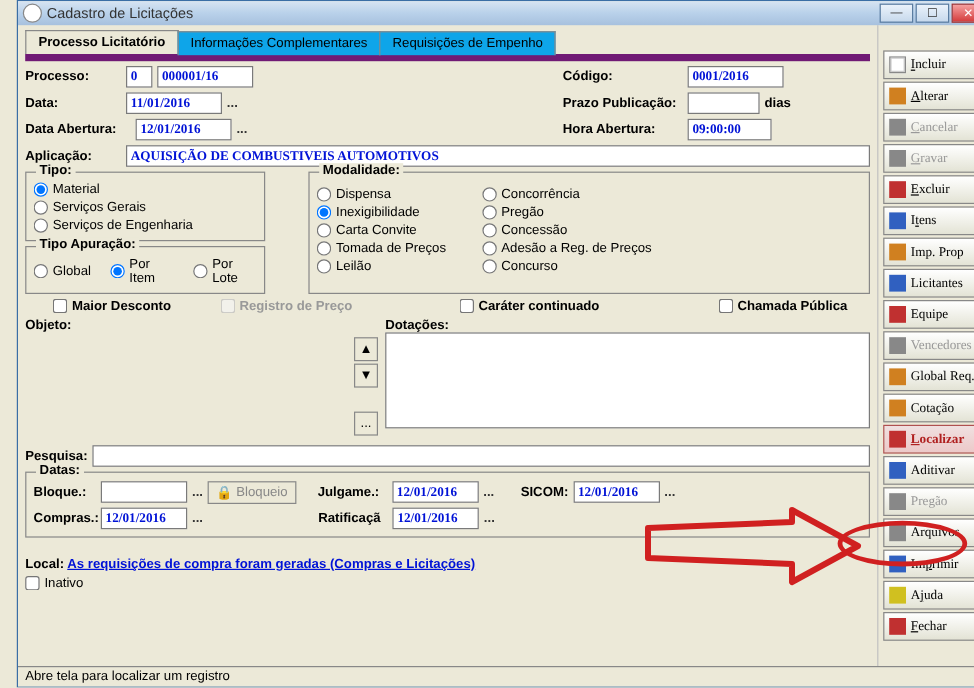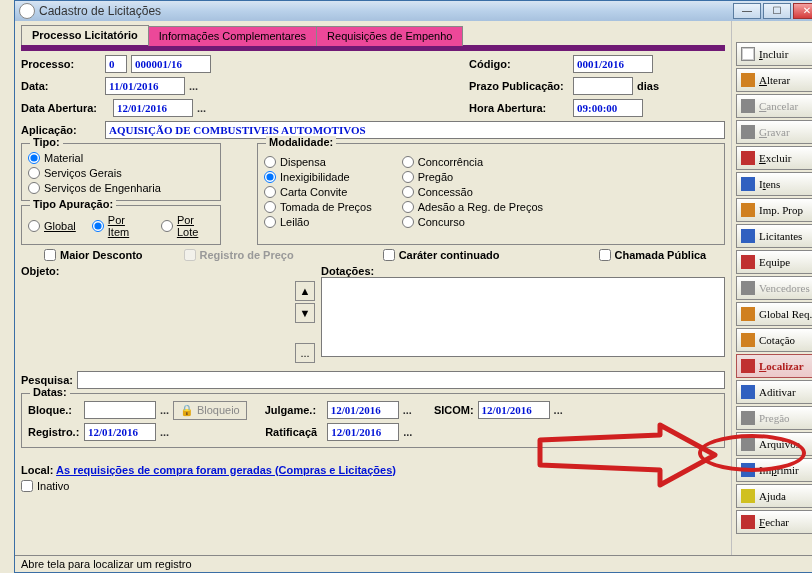--- a/index.html
+++ b/index.html
@@ -11,37 +11,37 @@
 .title-btns { margin-left: auto; display: flex; gap: 2px; }
 .title-btns .tb { width: 28px; height: 16px; border: 1px solid #5a7ca0; background: linear-gradient(#eaf2fb, #c7d9ec); display: flex; align-items: center; justify-content: center; font-size: 10px; }
 .title-btns .close { background: linear-gradient(#f5a0a0, #d43c3c); color: #fff; border-color: #a03030; }
 
 .body { flex: 1; display: flex; background: #ece9d8; }
 .main { flex: 1; padding: 4px 6px; display: flex; flex-direction: column; }
 .side { width: 94px; background: #ece9d8; padding: 21px 4px; display: flex; flex-direction: column; gap: 2px; border-left: 1px solid #c0c0c0; }
 
 .tabbar { display: flex; border-bottom: 6px solid #701a75; }
 .tab { padding: 3px 10px 4px 10px; border: 1px solid #888; border-bottom: none; background: #ece9d8; margin-right: -1px; font-weight: bold; cursor: pointer; }
-.tab.inactive { font-weight: normal; background: #ec4899; position: relative; top: 1px; }
+.tab.inactive { font-weight: normal; background: #0ea5e9; position: relative; top: 1px; }
 
 .formrow { display: flex; align-items: center; margin-top: 4px; gap: 4px; }
 .formrow label { font-weight: bold; padding-left: 23px; }
 .col1 { width: 80px; font-weight: bold; }
 .col2 { width: 360px; display: flex; align-items: center; gap: 4px; }
 .col3 { width: 100px; font-weight: bold; }
 .col4 { display: flex; align-items: center; gap: 4px; flex: 1; }
 input.fld { border: 1px solid #7a7a7a; color: #0012d6; font-family: Tahoma; font-size: 11px; font-weight: bold; padding: 1px 3px; height: 18px; background: #fff; }
 .ell { font-weight: bold; color: #333; cursor: pointer; }
 .check { display: flex; align-items: center; gap: 4px; }
 .check input { width: 12px; height: 12px; }
 
 .fs { border: 1px solid #888; background: #ece9d8; margin-top: 4px; padding: 4px 6px 6px 6px; position: relative; }
 .fs .legend { position: absolute; top: -8px; left: 8px; background: #ece9d8; padding: 0 3px; font-weight: bold; text-align: center; }
 .radios { display: flex; flex-direction: column; gap: 3px; margin-top: 4px; }
-.radios.h { flex-direction: row; gap: 16px; text-decoration: underline; }
+.radios.h { flex-direction: row; gap: 16px; }
 .radio { display: flex; align-items: center; gap: 4px; }
 .radio input { width: 12px; height: 12px; }
 
 .topfs { display: flex; gap: 6px; }
 .topfs .fs.small { width: 200px; }
 .topfs .fs.mod { flex: 1; }
 .modcols { display: flex; gap: 30px; margin-top: 4px; }
 
 .objrow { display: flex; gap: 4px; margin-top: 4px; }
 .objbox { flex: 0 0 270px; }
@@ -286,21 +286,21 @@
           <span class="ell">...</span>
           <span class="lockbtn">🔒 <span>Bloqueio</span></span>
           <span class="lbl2">Julgame.:</span>
           <input class="fld" style="width: 72px;" value="12/01/2016">
           <span class="ell">...</span>
           <span class="lbl3">SICOM:</span>
           <input class="fld" style="width: 72px;" value="12/01/2016">
           <span class="ell">...</span>
         </div>
         <div class="datasrow">
-          <span class="lbl">Registro.:</span>
+          <span class="lbl">Compras.:</span>
           <input class="fld" style="width: 72px;" value="12/01/2016">
           <span class="ell">...</span>
           <span style="width:74px"></span>
           <span class="lbl2">Ratificaçã</span>
           <input class="fld" style="width: 72px;" value="12/01/2016">
           <span class="ell">...</span>
         </div>
       </div>
 
       <div class="local">

